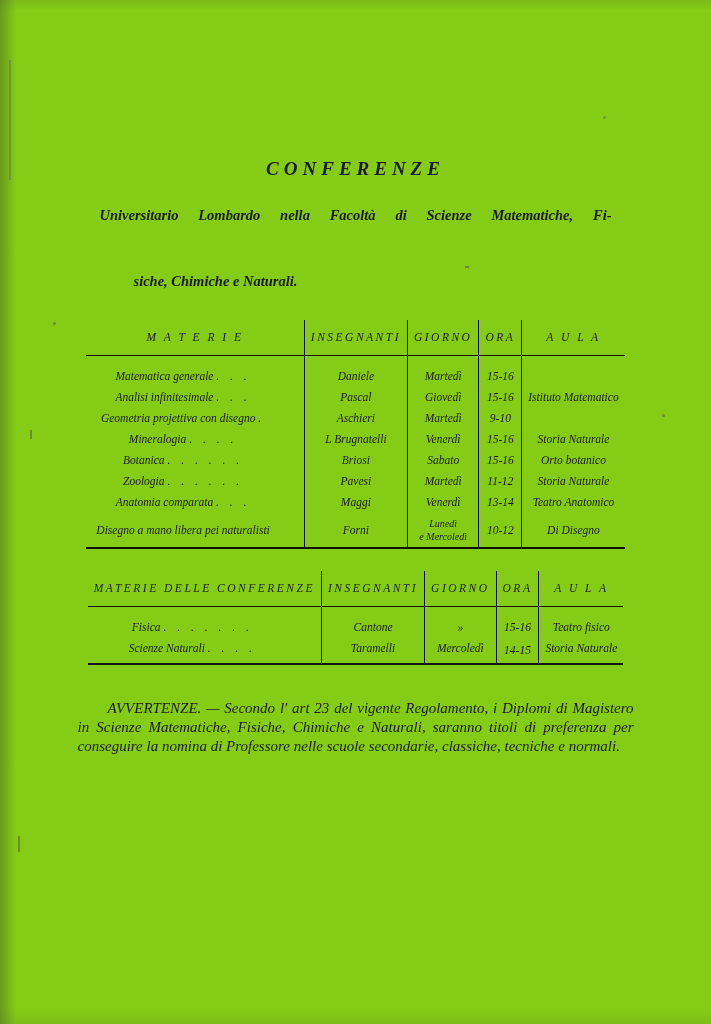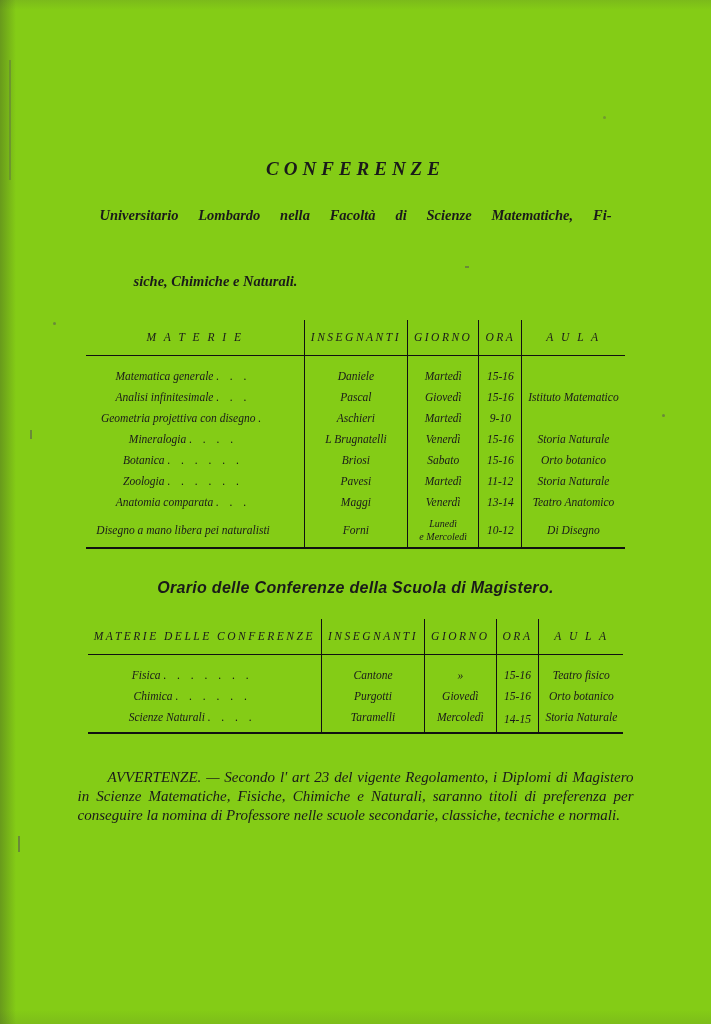--- a/index.html
+++ b/index.html
@@ -291,21 +291,20 @@
               <span class="two-line">Lunedì</span><br>
               <span class="two-line">e Mercoledì</span>
             </td>
             <td class="vline-l">10-12</td>
             <td class="vline-l">Di Disegno</td>
           </tr>
         </tbody>
       </table>
     </div>
 
-    <h2 class="sub-heading">Orario delle Conferenze della Scuola di Magistero.</h2>
 
     <div class="tbl-wrap2">
       <table class="sched" id="table-magistero">
         <colgroup>
           <col class="c1">
             <col class="c2">
             <col class="c3">
             <col class="c4">
             <col class="c5">
         </colgroup>
@@ -332,30 +331,20 @@
             <td class="c-subject">
               <span>Fisica</span>
               <span class="dots">.    .    .    .    .    .    .</span>
             </td>
             <td class="vline-l">Cantone</td>
             <td class="vline-l">»</td>
             <td class="vline-l">15-16</td>
             <td class="vline-l">Teatro fisico</td>
           </tr>
 
-          <tr>
-            <td class="c-subject">
-              <span>Chimica</span>
-              <span class="dots">.    .    .    .    .    .</span>
-            </td>
-            <td class="vline-l">Purgotti</td>
-            <td class="vline-l">Giovedì</td>
-            <td class="vline-l">15-16</td>
-            <td class="vline-l">Orto botanico</td>
-          </tr>
 
           <tr class="bottom-rule">
             <td class="c-subject" style="padding-bottom:9px;">
               <span>Scienze Naturali</span>
               <span class="dots">.    .    .    .</span>
             </td>
             <td class="vline-l" style="padding-bottom:9px;">Taramelli</td>
             <td class="vline-l" style="padding-bottom:9px;">Mercoledì</td>
             <td class="vline-l" style="">14-15</td>
             <td class="vline-l" style="padding-bottom:9px;">Storia Naturale</td>

